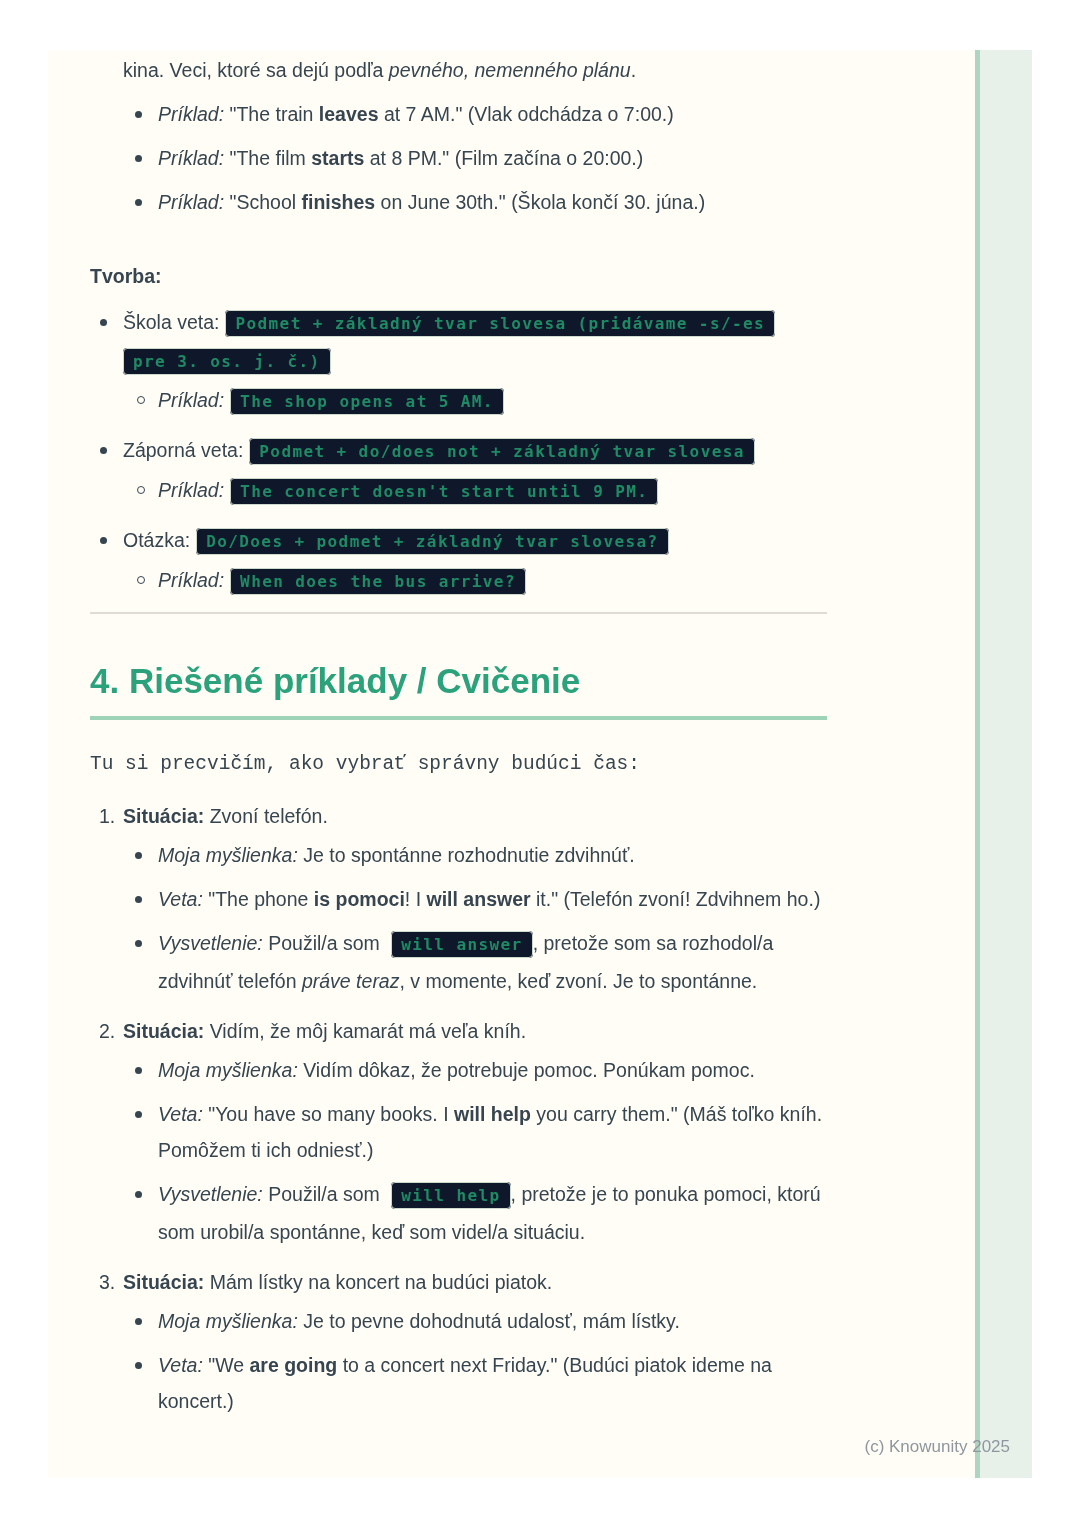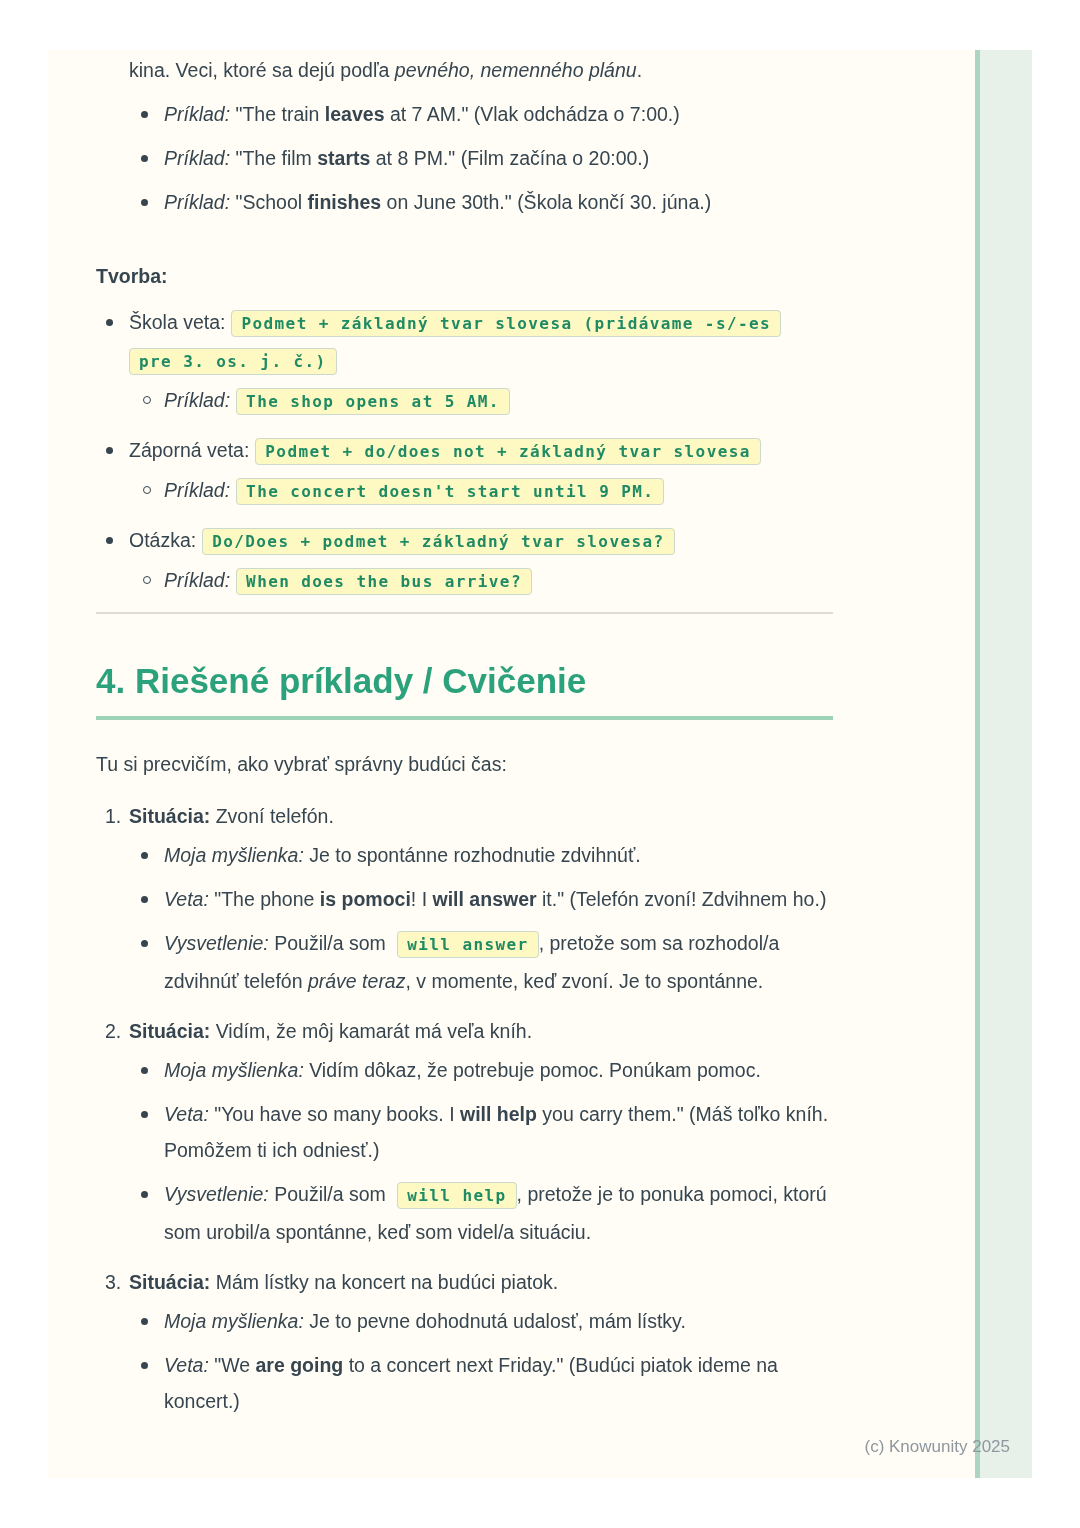--- a/index.html
+++ b/index.html
@@ -11,21 +11,21 @@
   }
   .card {
     position:absolute; left:48px; top:50px; width:927px; height:1428px;
     background:#fffdf6;
   }
   .strip {
     position:absolute; left:975px; top:50px; width:57px; height:1428px;
     background:#e7f1ea; border-left:5px solid #aed5c1; box-sizing:border-box;
   }
   .content {
-    position:absolute; left:96px; top:52px; width:737px;
+    position:absolute; left:90px; top:52px; width:737px;
     font-size:19.5px; line-height:36px; color:#36454f;
   }
   .tail { margin:0 0 8px 33px; }
   .it { font-style:italic; }
   b { font-weight:bold; }
 
   ul.dots { list-style:none; margin:0; padding:0 0 0 68px; }
   ul.dots > li { position:relative; margin-bottom:8px; }
   ul.dots > li > .dot {
     position:absolute; left:-23px; top:15px; width:7px; height:7px;
@@ -43,34 +43,34 @@
   ul.circ { list-style:none; margin:2px 0 0 0; padding:0 0 0 35px; }
   ul.circ > li { position:relative; }
   ul.circ > li > .circle {
     position:absolute; left:-21px; top:14px; width:6px; height:6px;
     border:1.5px solid #36454f; border-radius:50%; background:transparent;
   }
 
   code.chip {
     font-family:"DejaVu Sans Mono", monospace;
     font-weight:bold; font-size:16px; letter-spacing:1.4px;
-    color:#1f8a64; background:#fef9c3;
+    color:#1f8a64; background:#0f172a;
     border:1px solid #ccd9cd; border-radius:4px;
     padding:3px 9px; margin-left:6px; white-space:nowrap;
   }
   code.chip.cont { margin-left:0; }
 
   .divider { border:none; border-top:2px solid #dedcd6; margin:12px 0 0 0; }
 
   h2.sec {
     color:#2ba27b; font-size:35px; font-weight:bold; line-height:42px;
     margin:46px 0 12px 0; padding:0 0 14px 0;
     border-bottom:4px solid #9fd3b8;
   }
-  .ex-intro { margin:26px 0 16px 0; }
+  .ex-intro { margin:26px 0 16px 0;font-family:Liberation Mono, monospace; }
 
   ol.sits { list-style:none; margin:14px 0 0 0; padding:0 0 0 33px; }
   ol.sits > li { position:relative; margin-bottom:14px; }
   ol.sits > li > .num { position:absolute; left:-24px; }
   ol.sits ul.dots { padding-left:35px; margin-top:3px; }
 
   .copyright {
     position:absolute; top:1438px; right:70px;
     font-size:17px; line-height:18px; color:#8f979e;
   }

